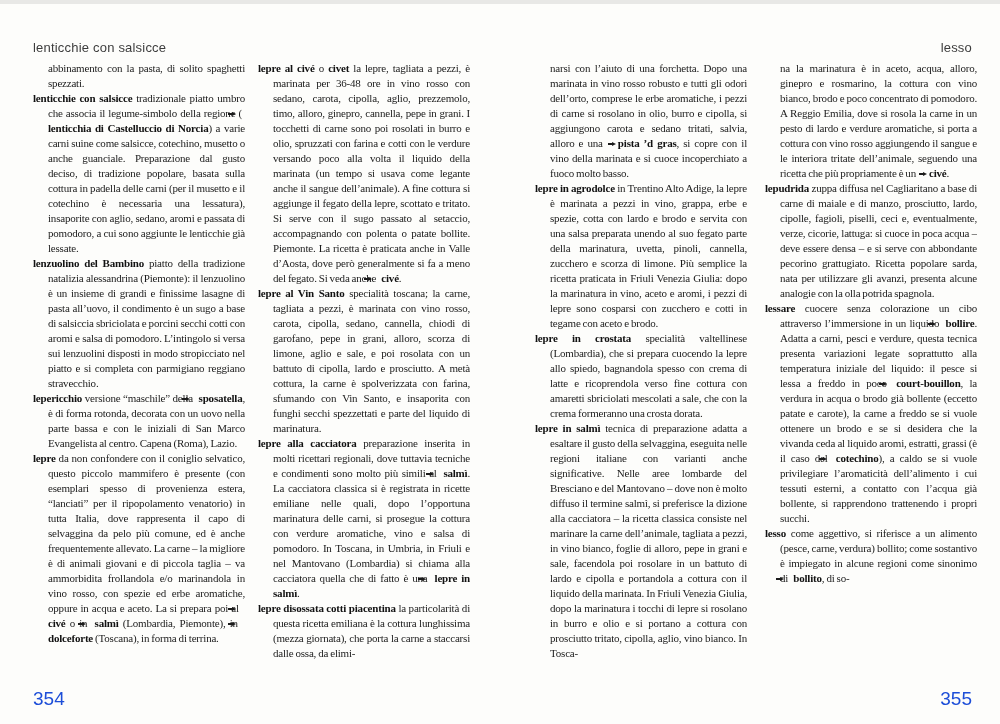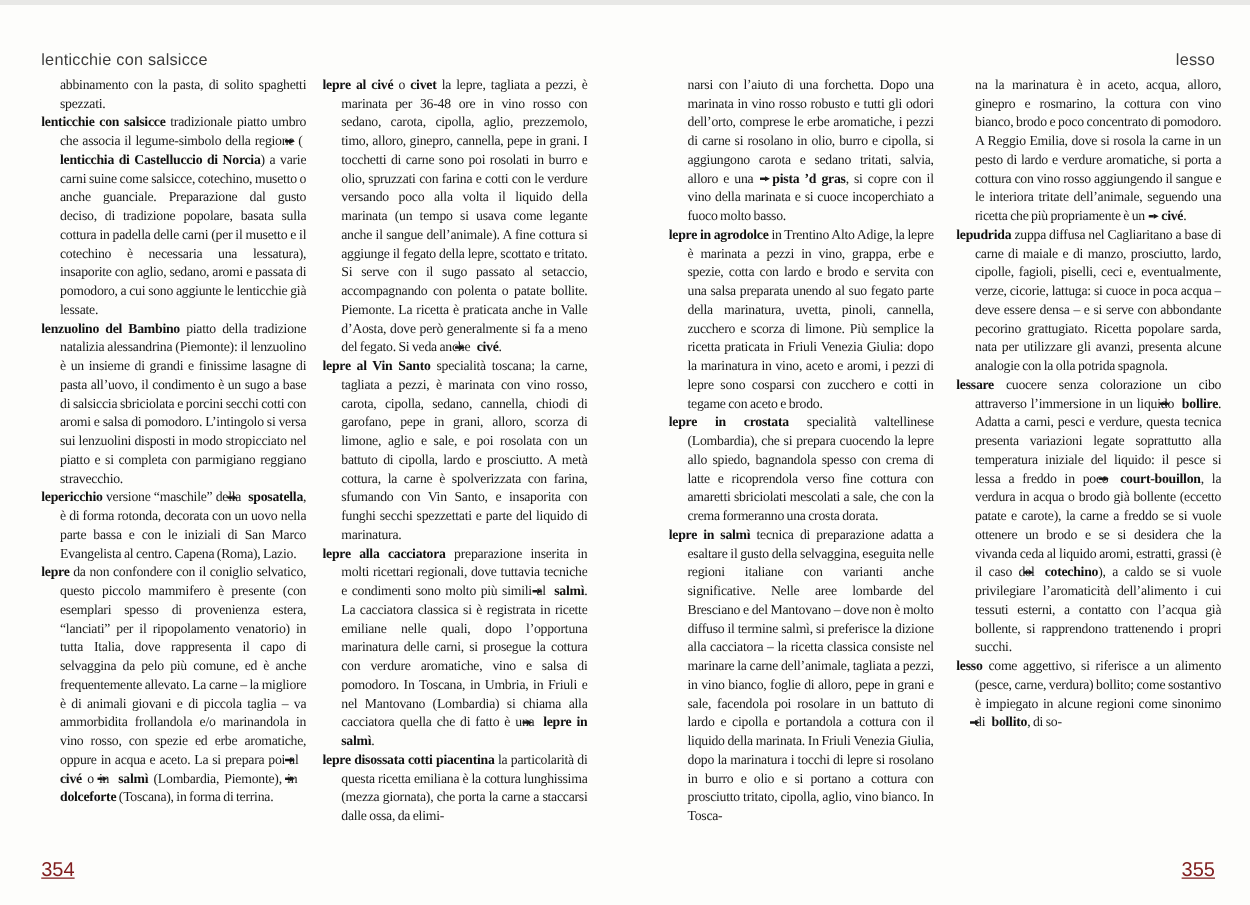--- a/index.html
+++ b/index.html
@@ -17,21 +17,21 @@
     position:absolute; top:36px;
     font-family:"Liberation Sans", sans-serif;
     font-size:13px; color:#3d3d3d; letter-spacing:0.2px;
   }
   .page-left  .running-head { left:33px; }
   .page-right .running-head { right:28px; text-align:right; }
 
   .page-number {
     position:absolute; top:684px;
     font-family:"Liberation Sans", sans-serif;
-    font-size:16px; color:#7f1d1d;text-decoration:underline;
+    font-size:19px; color:#1d4ed8;
   }
   .page-left  .page-number { left:33px; }
   .page-right .page-number { right:28px; text-align:right; }
 
   .columns {
     position:absolute; top:57px; display:flex; gap:13px;
   }
   .page-left  .columns { left:33px; }
   .page-right .columns { left:35px;gap:18px; }
 

